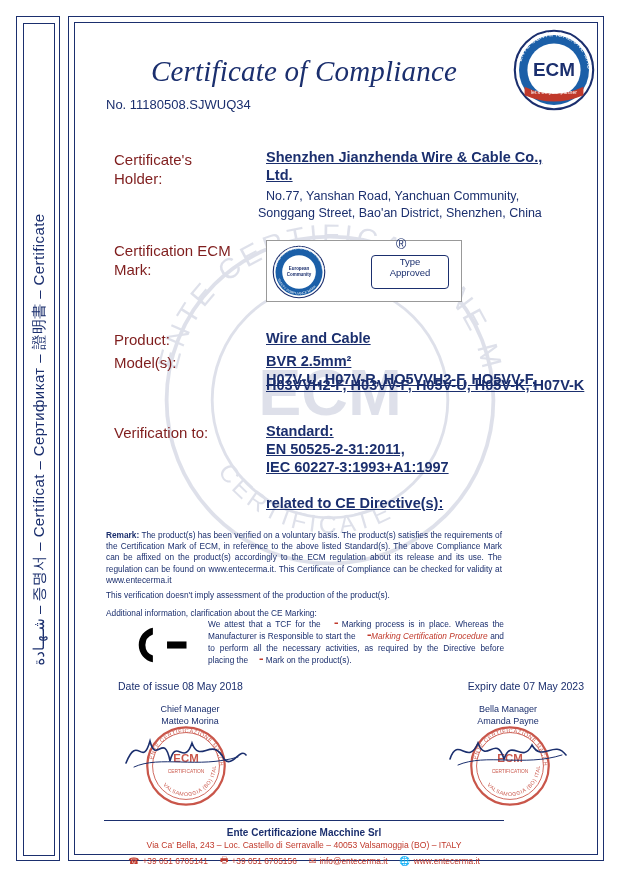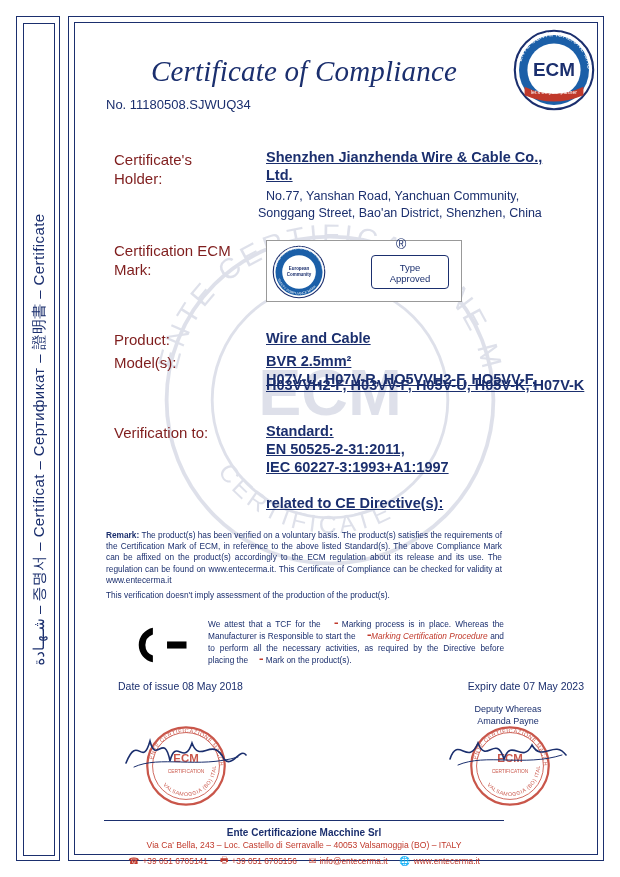--- a/index.html
+++ b/index.html
@@ -128,21 +128,20 @@
   .type-approved {
     position: absolute;
     left: 104px; top: 14px;
     width: 78px; height: 34px;
     border: 1px solid #1b2f6e;
     border-radius: 4px;
     color: #1b2f6e;
     font-size: 9.5px;
     text-align: center;
     line-height: 11px;
-    padding-top: 6px;
   }
   .reg-mark {
     position: absolute;
     left: 396px; top: 236px;
     color: #1b2f6e;
     font-size: 14px;
   }
   
   .remark {
     position: absolute;
@@ -379,20 +378,21 @@
   <div class="value big" style="left:266px; top:422px;">Standard:</div>
   <div class="value big" style="left:266px; top:440px;">EN 50525-2-31:2011,</div>
   <div class="value big" style="left:266px; top:458px;">IEC 60227-3:1993+A1:1997</div>
 
   <div class="value big" style="left:266px; top:494px;">related to CE Directive(s):</div>
 
   <div class="remark">
     <b>Remark:</b><span> The product(s) has been verified on a voluntary basis. The product(s) satisfies the requirements of the Certification Mark of ECM, in reference to the above listed Standard(s). The above Compliance Mark can be affixed on the product(s) accordingly to the ECM regulation about its release and its use. The regulation can be found on www.entecerma.it. This Certificate of Compliance can be checked for validity at www.entecerma.it</span>
   </div>
   <div class="remark-2">This verification doesn't imply assessment of the production of the product(s).</div>
+  <div class="addinfo">Additional information, clarification about the CE Marking:</div>
 
   <div class="ce-big">
     <svg viewBox="0 0 90 52">
       <path d="M34,6 A20,20 0 1,0 34,46 A20,20 0 0,1 34,6 Z" fill="#000"></path>
       <path d="M30,26 A20,20 0 0,0 46,45.5 L46,38 A13,13 0 0,1 37.5,26 A13,13 0 0,1 46,14 L46,6.5 A20,20 0 0,0 30,26 Z" fill="#000"></path>
       <path d="M62,6 A20,20 0 1,0 62,46 A20,20 0 0,1 62,6 Z" fill="#000"></path>
       <rect x="62" y="22" width="22" height="8" fill="#000"></rect>
     </svg>
   </div>
 
@@ -408,22 +408,26 @@
         </svg></span><span class="red">Marking Certification Procedure</span><span> and to perform all the necessary activities, as required by the Directive before placing the </span><span class="ce-inline"><svg viewBox="0 0 26 18">
           <path d="M10,2 A7,7 0 1,0 10,16 A7,7 0 0,1 10,2 Z" fill="#c0392b"></path>
           <path d="M19,2 A7,7 0 1,0 19,16 A7,7 0 0,1 19,2 Z" fill="#c0392b"></path>
           <rect x="19" y="7" width="7" height="3" fill="#c0392b"></rect>
         </svg></span><span> Mark on the product(s).</span>
   </div>
 
   <div class="date-left">Date of issue 08 May 2018</div>
   <div class="date-right">Expiry date 07 May 2023</div>
 
+  <div class="sig-block-left">
+    <div>Chief Manager</div>
+    <div>Matteo Morina</div>
+  </div>
   <div class="sig-block-right">
-    <div>Deputy Whereas</div>
+    <div>Bella Manager</div>
     <div>Amanda Payne</div>
   </div>
 
   <div class="stamp stamp-left">
     <svg viewBox="0 0 100 100">
       <defs>
         <path id="stop1" d="M50,50 m-38,0 a38,38 0 1,1 76,0" fill="none"></path>
         <path id="sbot1" d="M50,50 m-34,0 a34,34 0 1,0 68,0" fill="none"></path>
       </defs>
       <circle cx="50" cy="50" r="44" fill="none" stroke="#c0392b" stroke-width="2.5"></circle>

